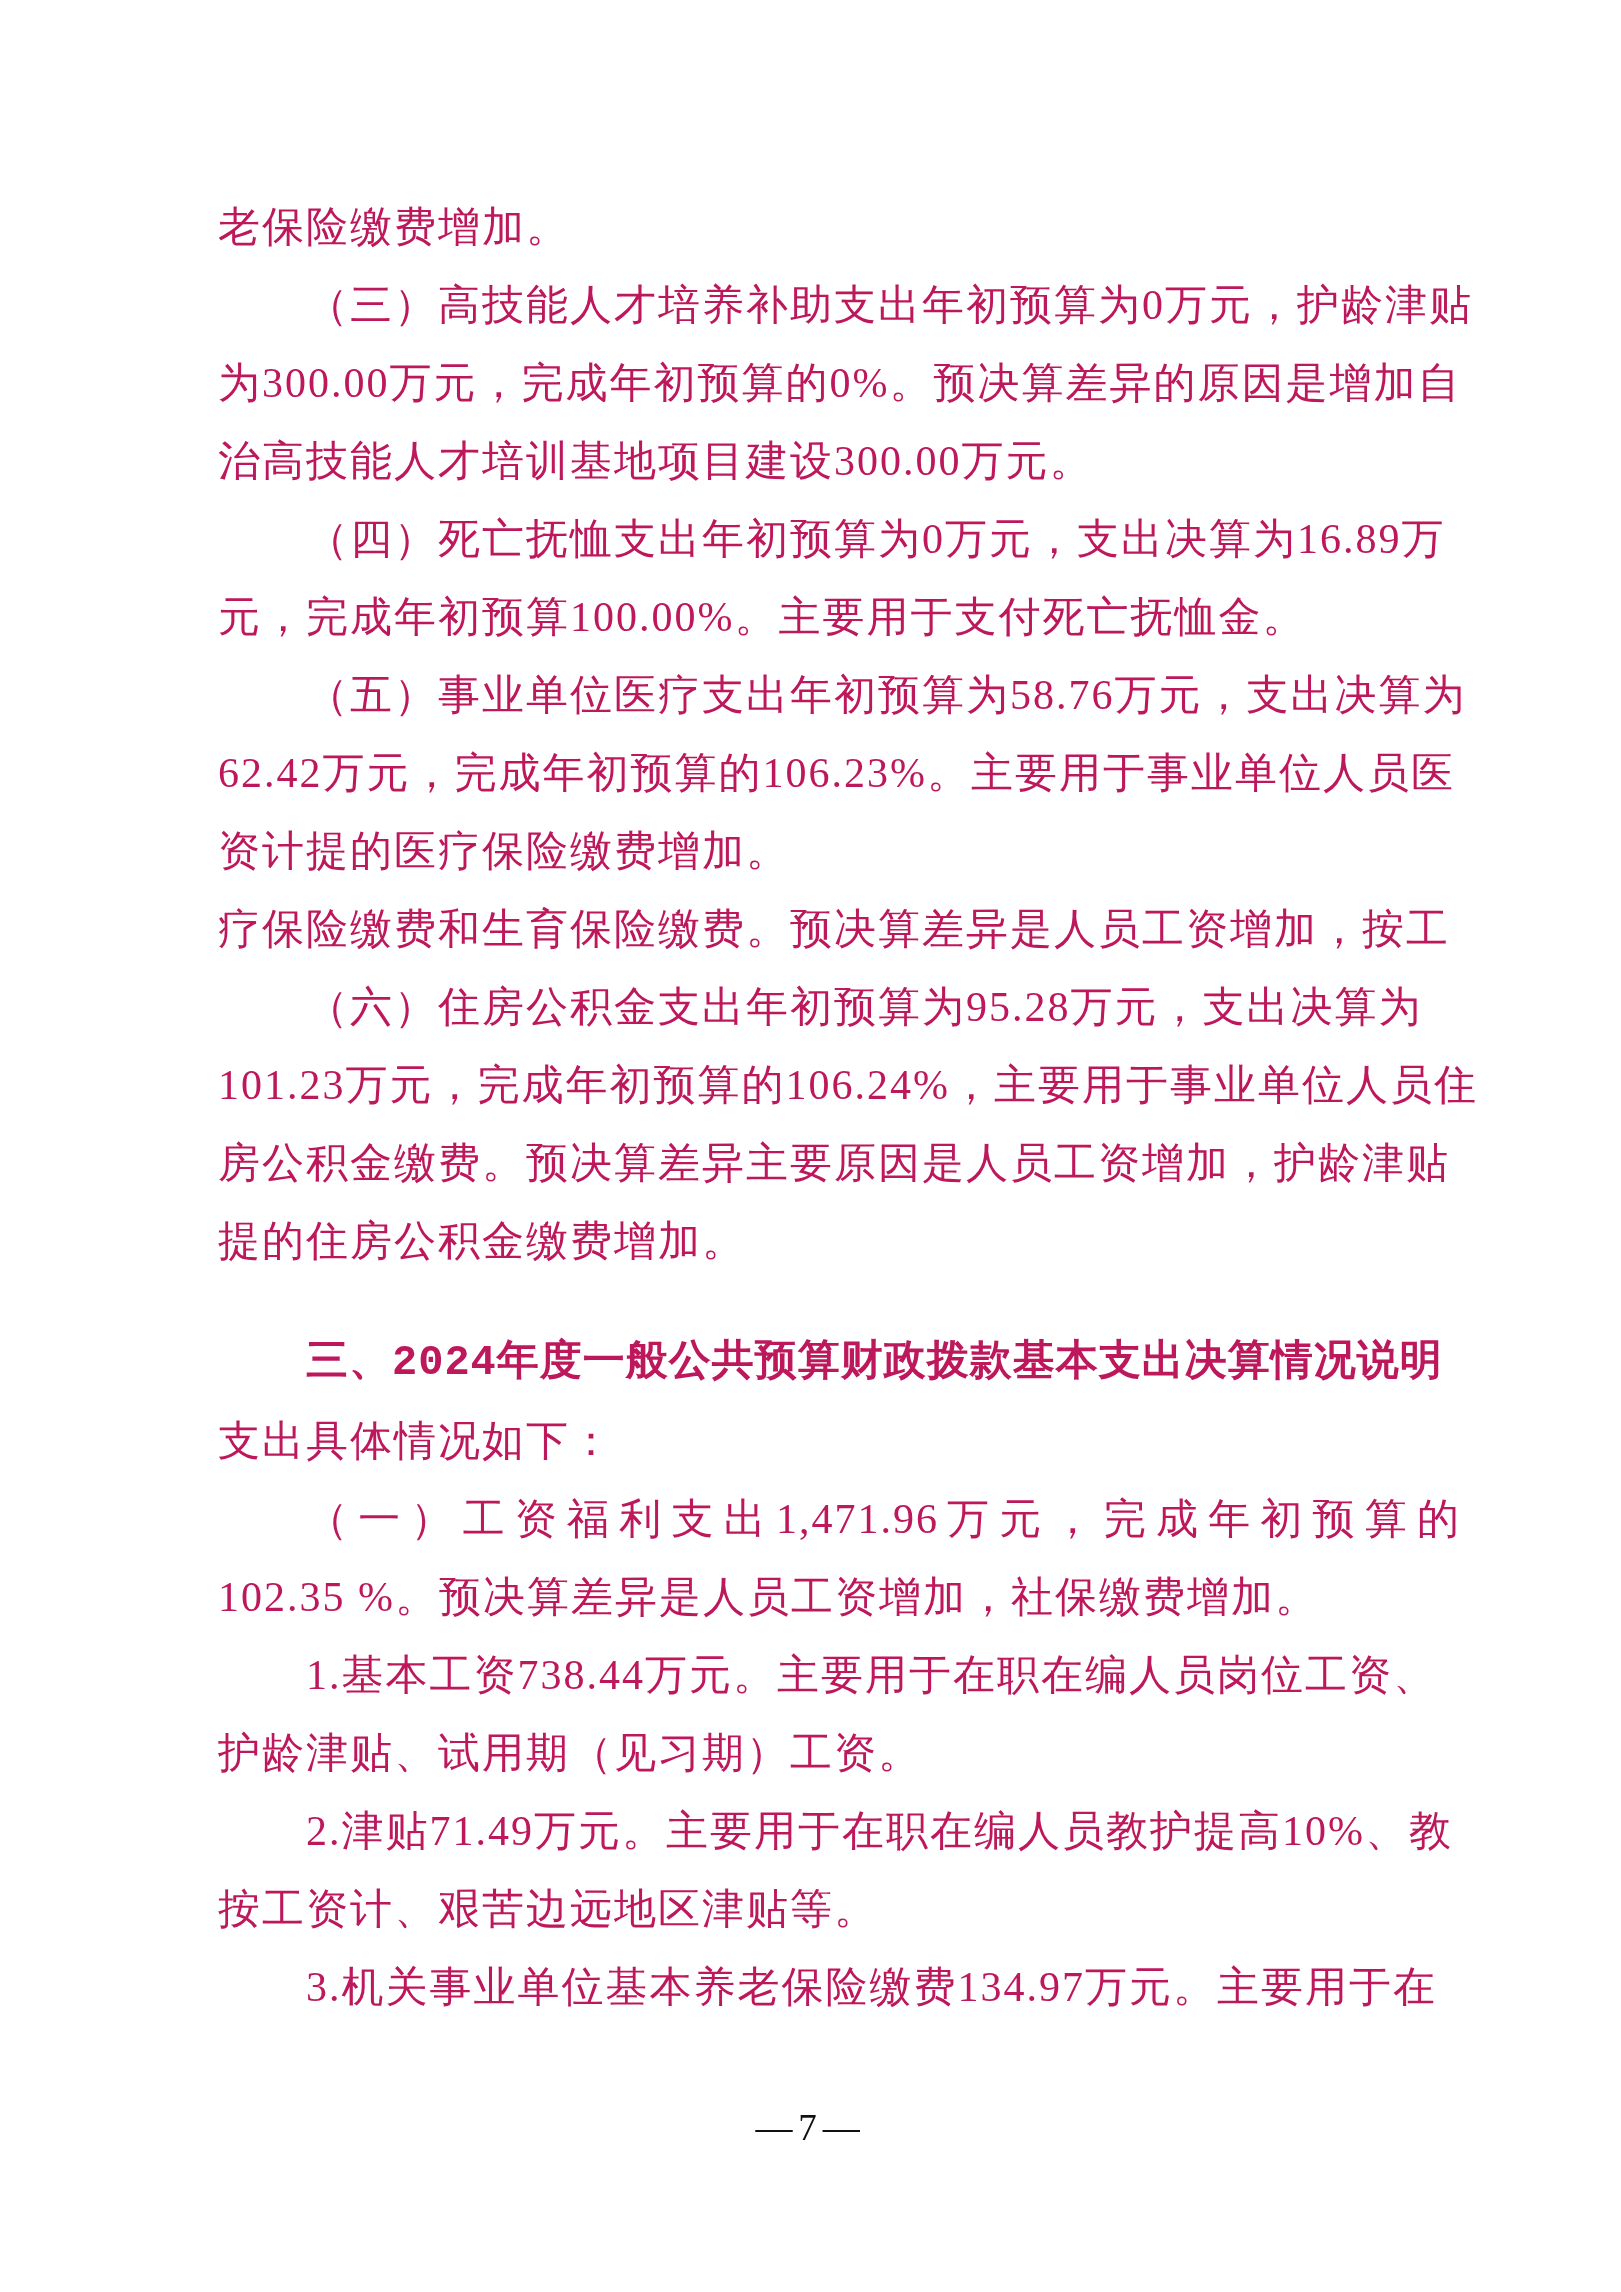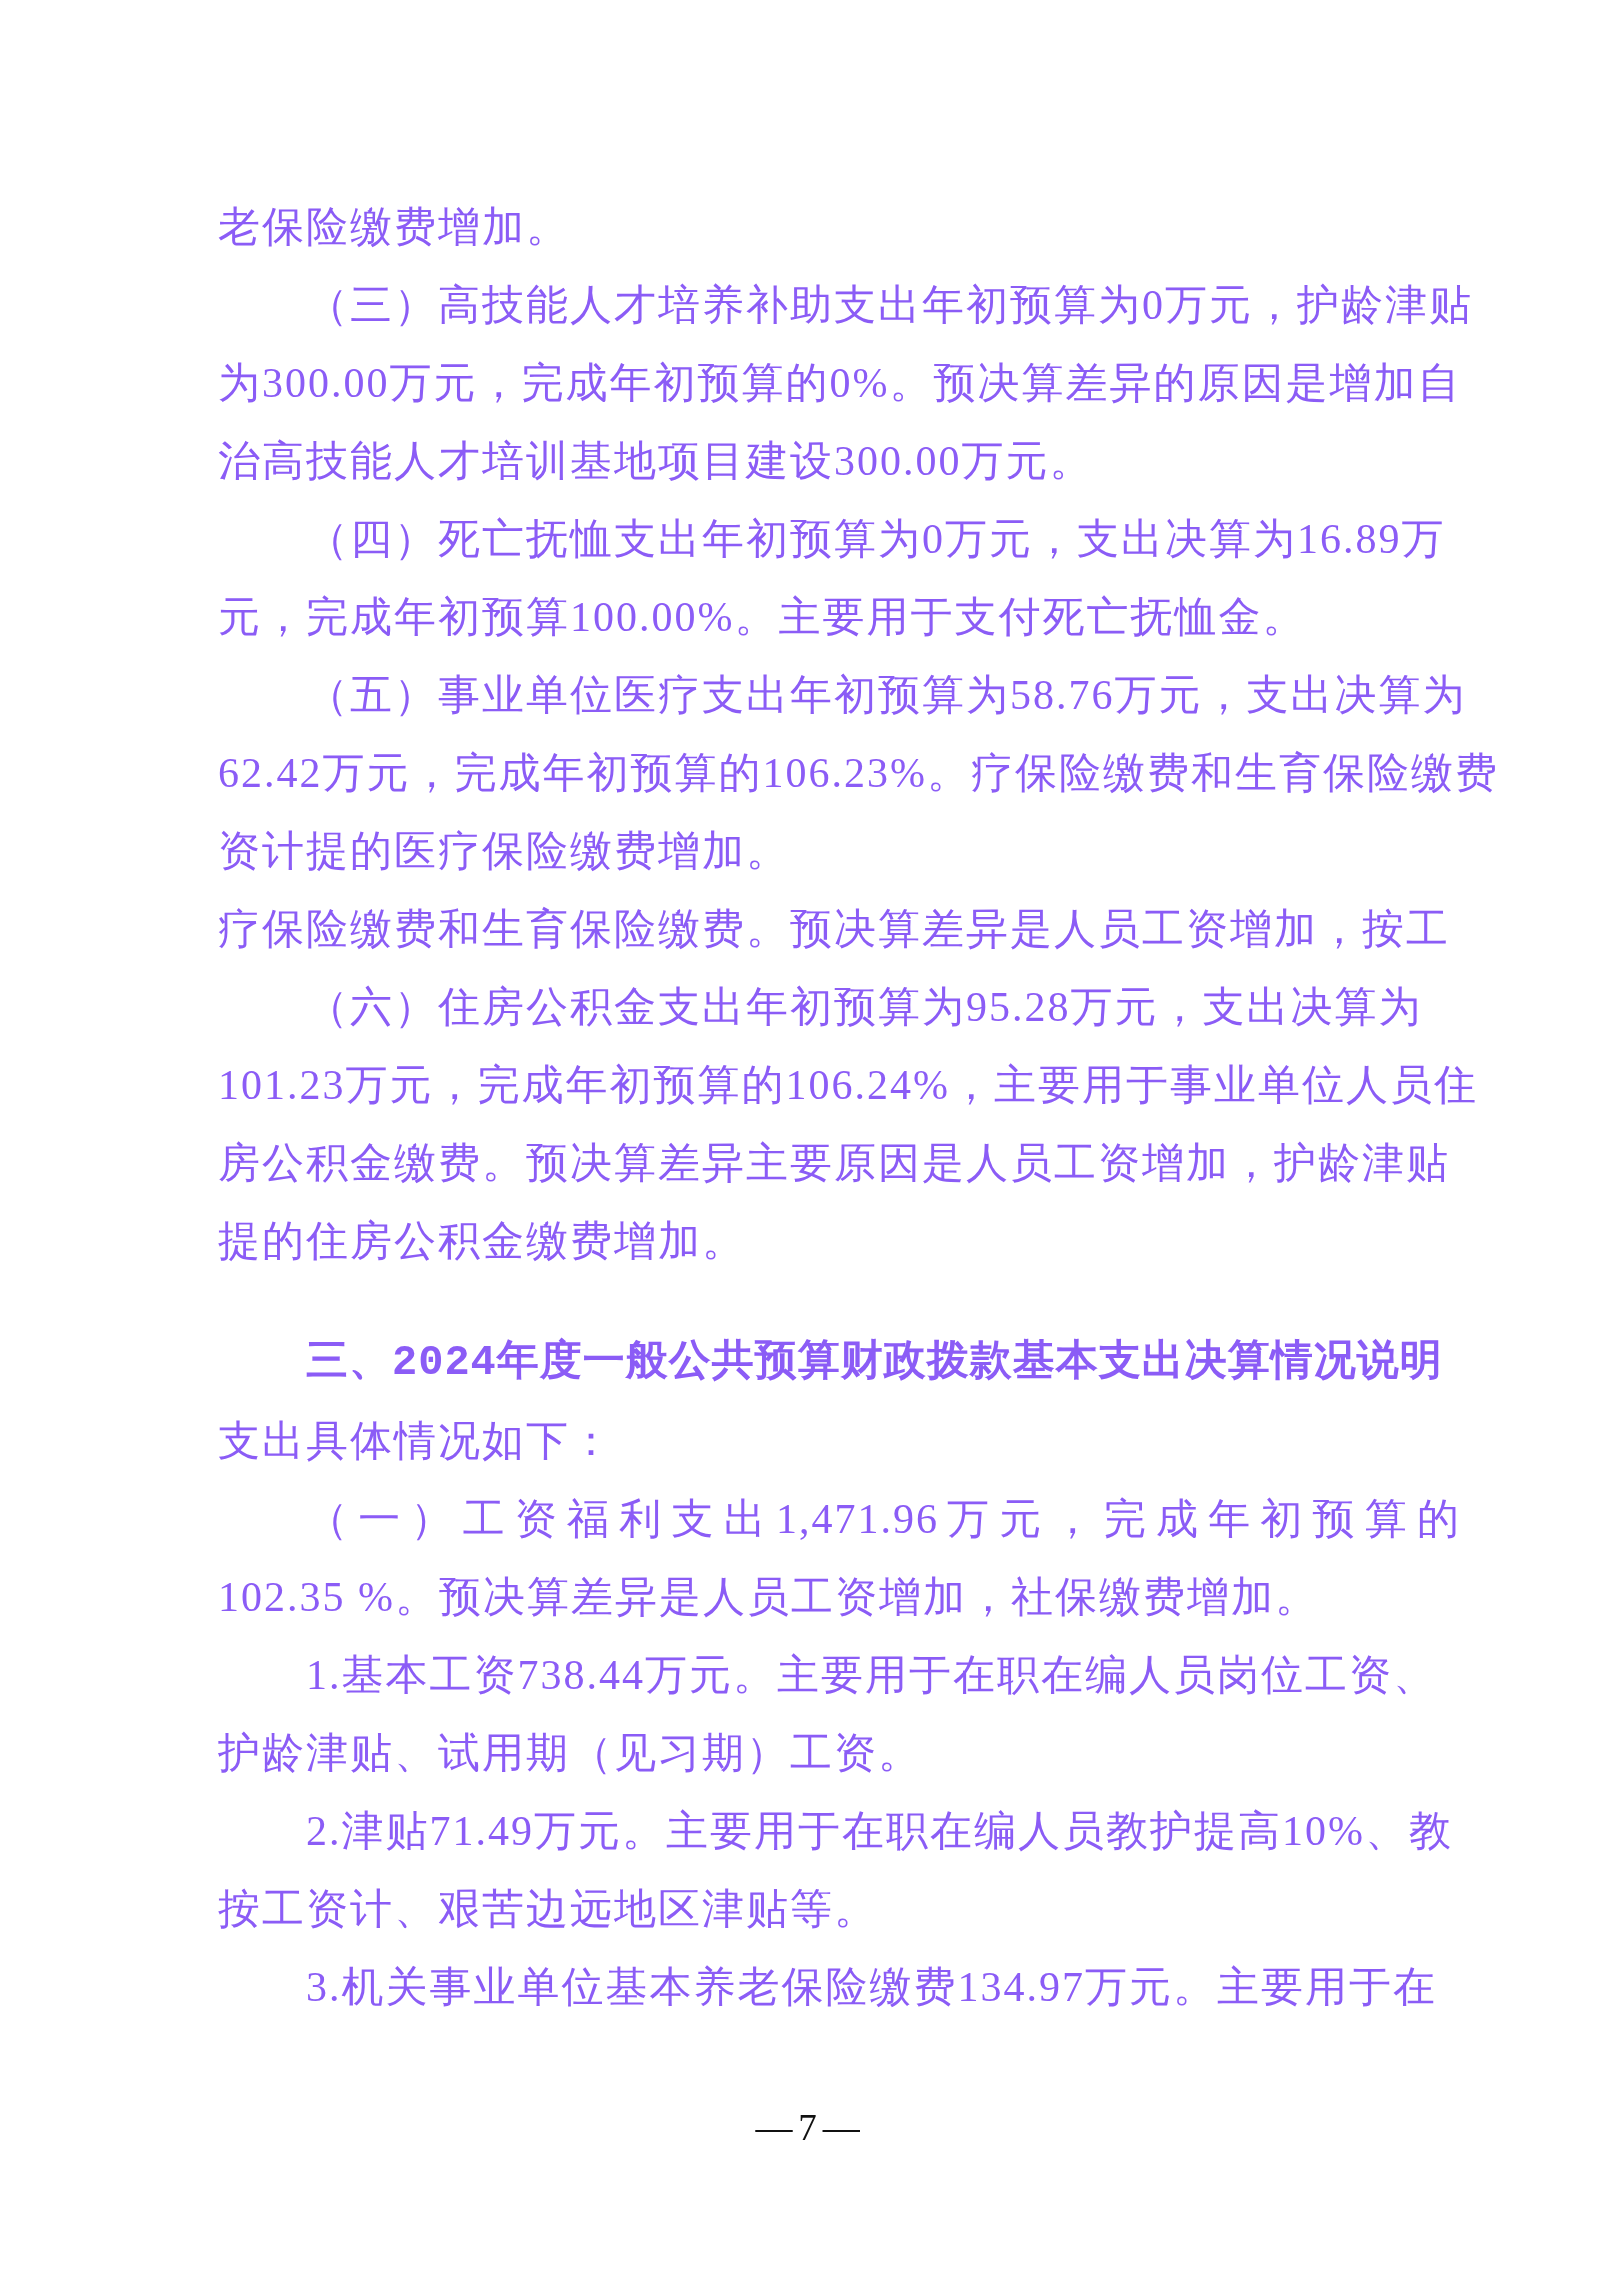--- a/index.html
+++ b/index.html
@@ -21,21 +21,21 @@
     left: 218px;
     top: 188px;
     width: 1243px;
   }
   .line {
     font-size: 42px;
     line-height: 78px;
     height: 78px;
     letter-spacing: 2px;
     white-space: nowrap;
-    color: #8b5cf6;
+    color: #be185d;
   }
   .ind {
     padding-left: 88px;
   }
   .heading {
     font-family: Liberation Mono, monospace;
     font-weight: bold;
     letter-spacing: 1px;
     margin-top: 44px;
   }
@@ -61,21 +61,21 @@
 
 <div class="page">
   <div class="content">
     <div class="line">老保险缴费增加。</div>
     <div class="line ind">（三）高技能人才培养补助支出年初预算为0万元，护龄津贴</div>
     <div class="line">为300.00万元，完成年初预算的0%。预决算差异的原因是增加自</div>
     <div class="line">治高技能人才培训基地项目建设300.00万元。</div>
     <div class="line ind">（四）死亡抚恤支出年初预算为0万元，支出决算为16.89万</div>
     <div class="line">元，完成年初预算100.00%。主要用于支付死亡抚恤金。</div>
     <div class="line ind">（五）事业单位医疗支出年初预算为58.76万元，支出决算为</div>
-    <div class="line">62.42万元，完成年初预算的106.23%。疗保险缴费和生育保险缴费</div>
+    <div class="line">62.42万元，完成年初预算的106.23%。主要用于事业单位人员医</div>
     <div class="line">资计提的医疗保险缴费增加。</div>
     <div class="line">疗保险缴费和生育保险缴费。预决算差异是人员工资增加，按工</div>
     <div class="line ind">（六）住房公积金支出年初预算为95.28万元，支出决算为</div>
     <div class="line">101.23万元，完成年初预算的106.24%，主要用于事业单位人员住</div>
     <div class="line">房公积金缴费。预决算差异主要原因是人员工资增加，护龄津贴</div>
     <div class="line">提的住房公积金缴费增加。</div>
     <div class="line ind heading">三、2024年度一般公共预算财政拨款基本支出决算情况说明</div>
     <div class="line">支出具体情况如下：</div>
     <div class="line ind justify">（一）工资福利支出1,471.96万元，完成年初预算的</div>
     <div class="line">102.35 %。预决算差异是人员工资增加，社保缴费增加。</div>

